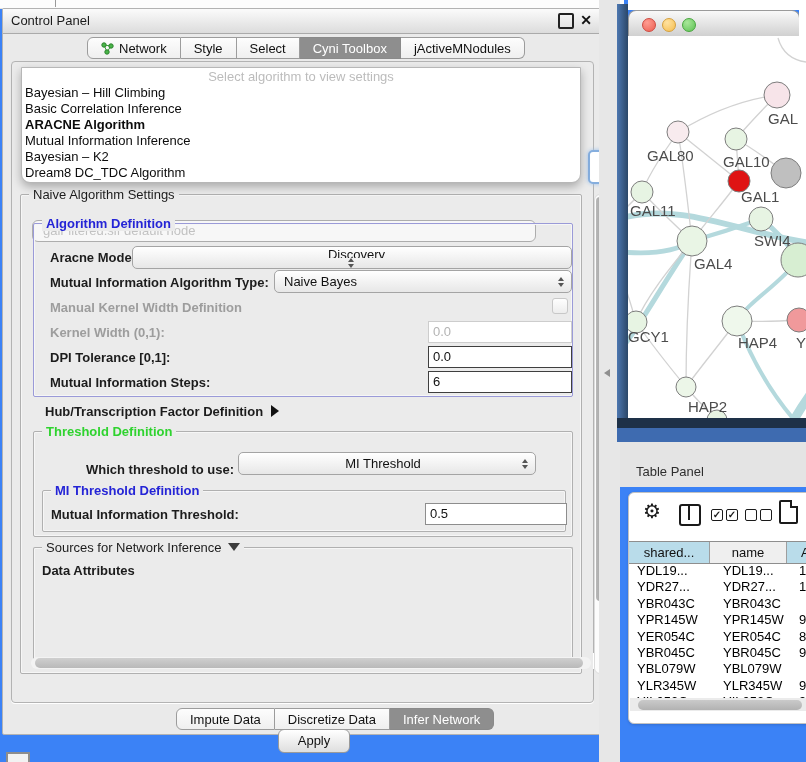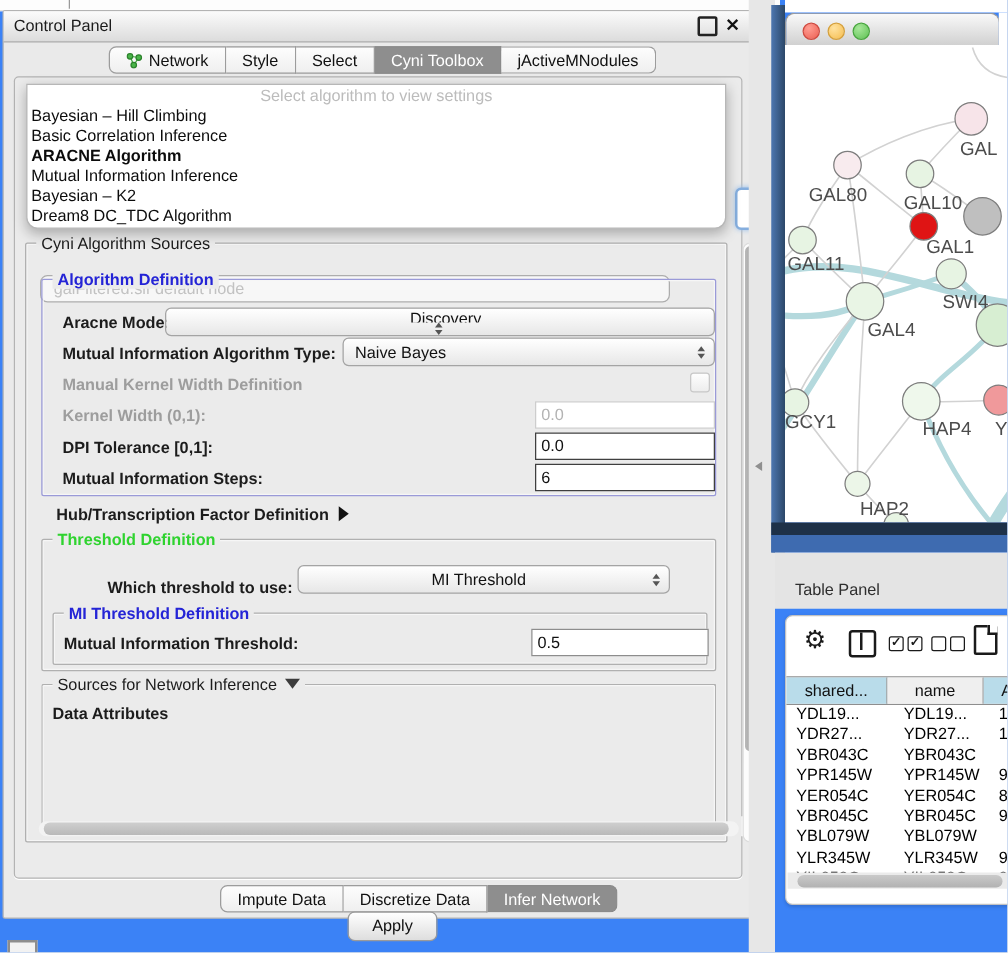--- a/index.html
+++ b/index.html
@@ -169,21 +169,21 @@
         <span>jActiveMNodules</span>
       </div>
     </div>
 
     <div class="abs" id="inference-card">
 
       <div class="abs" id="bg-combo-right"></div>
       <div class="abs nowrap" id="bg-combo">galFiltered.sif default node</div>
 
       <div class="grp" style="left:8px;top:132px;width:560px;height:478px;">
-        <span class="legend">Cyni Algorithm Sources</span>
+        <span class="legend">Naive Algorithm Settings</span>
 
         <div class="grp" style="left:12px;top:28px;width:538px;height:172px;border-color:#9a9ad8;">
           <span class="legend blue">Algorithm Definition</span>
 
           <span class="flabel" style="left:16px;top:26px;">Aracne Mode:</span>
           <div class="combo" style="left:98px;top:22px;width:438px;flex-direction:column;">
             <span class="cval">Discovery</span>
             <span class="arrows">
                 <i class="up"></i>
                 <i class="down"></i>

